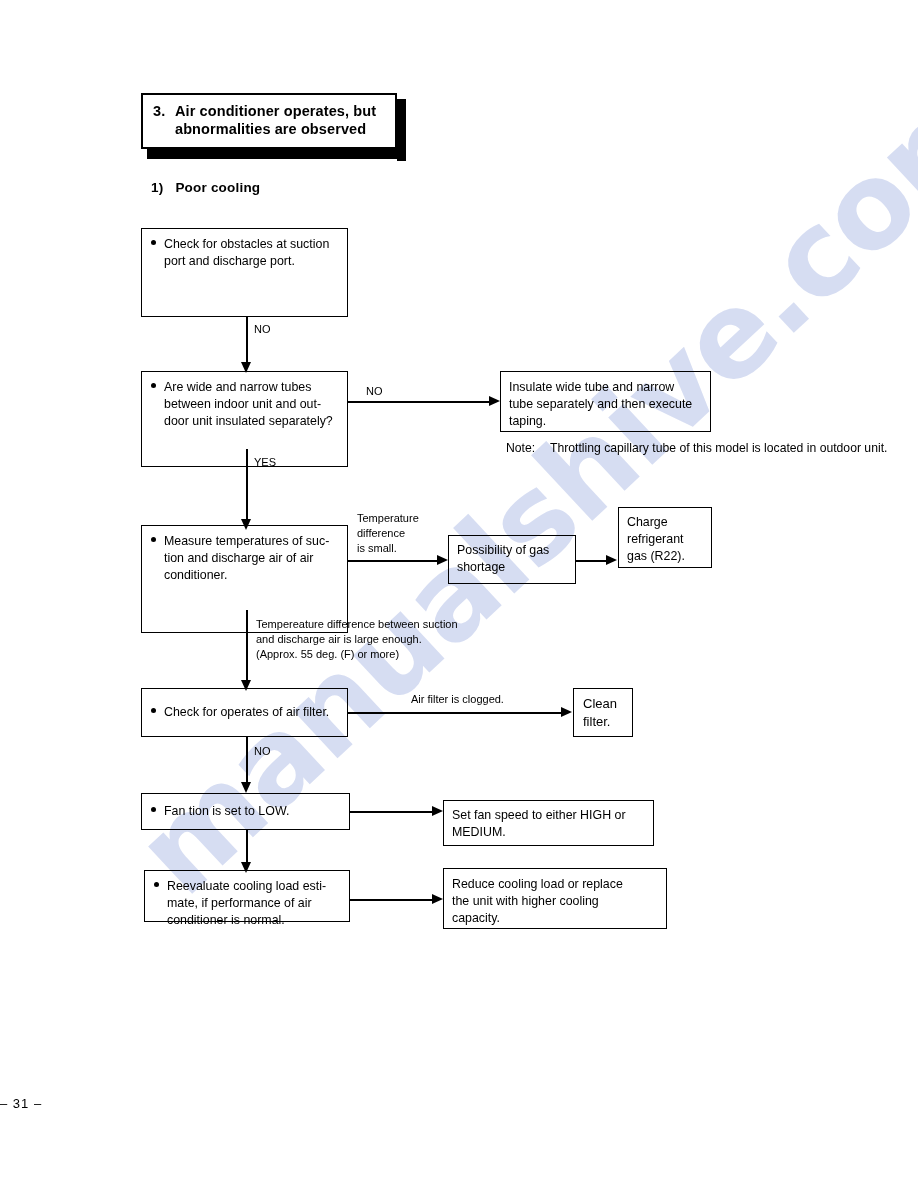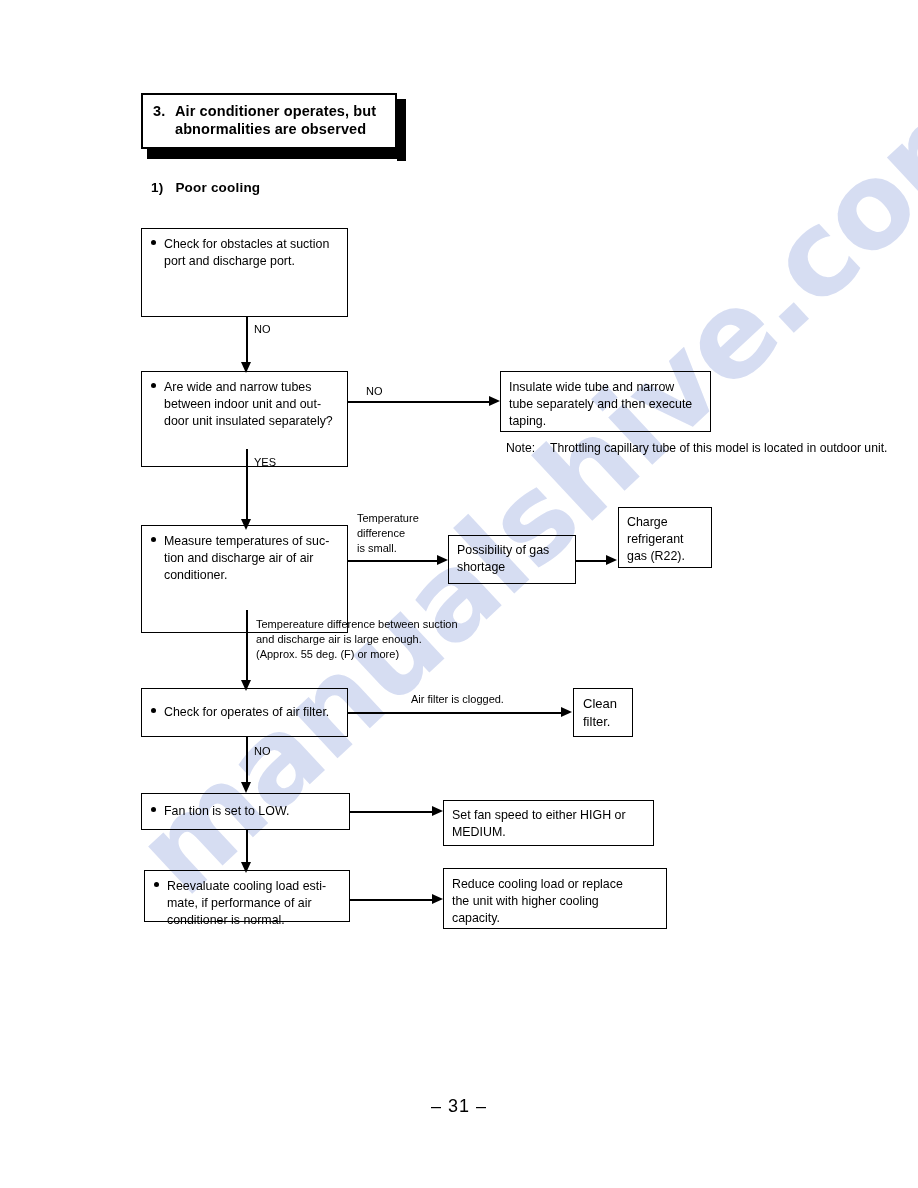--- a/index.html
+++ b/index.html
@@ -187,22 +187,21 @@
     border-bottom: 5.5px solid transparent;
     border-left: 11px solid #000;
   }
 
   
   .footer {
     position: absolute;
     left: 0;
     top: 1096px;
     width: 918px;
-    text-align: center;
-    font-size: 18px;
+    font-size: 13px;
     letter-spacing: 1px;
   }
 </style>
 </head>
 <body>
 
 <div id="page">
 
   <div id="watermark">
     <div class="wm-text">manualshive.com</div>

